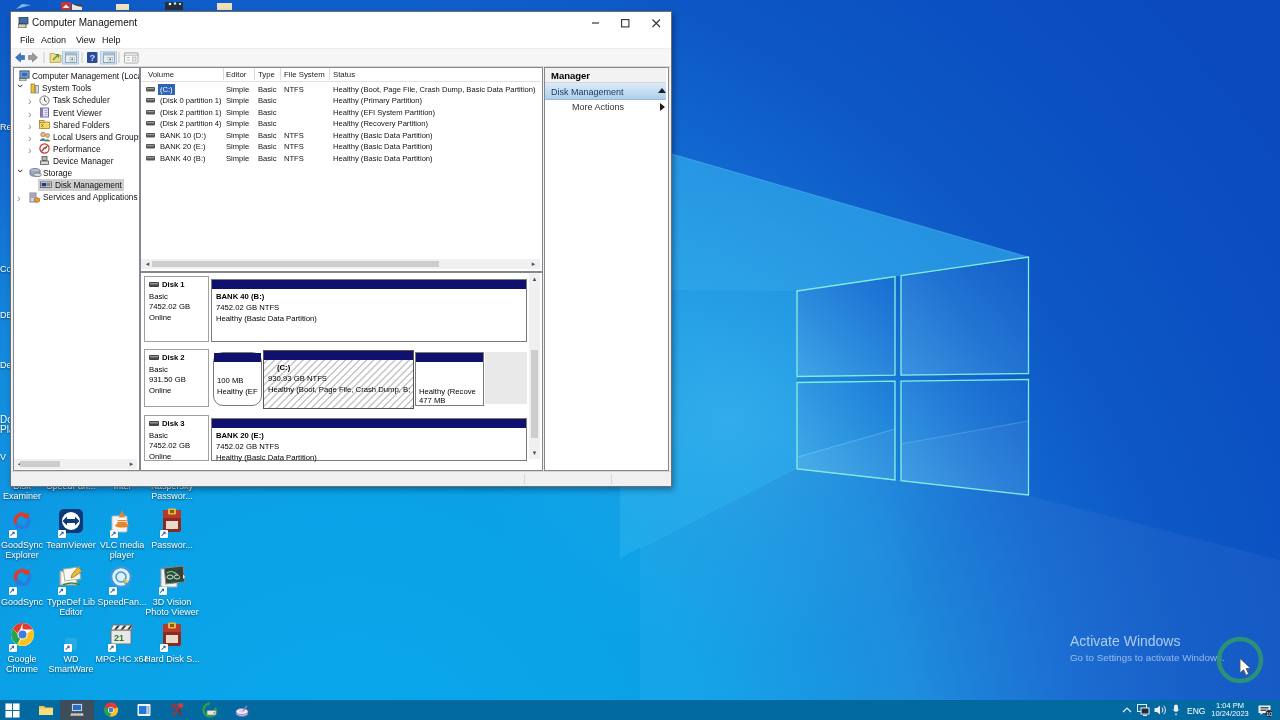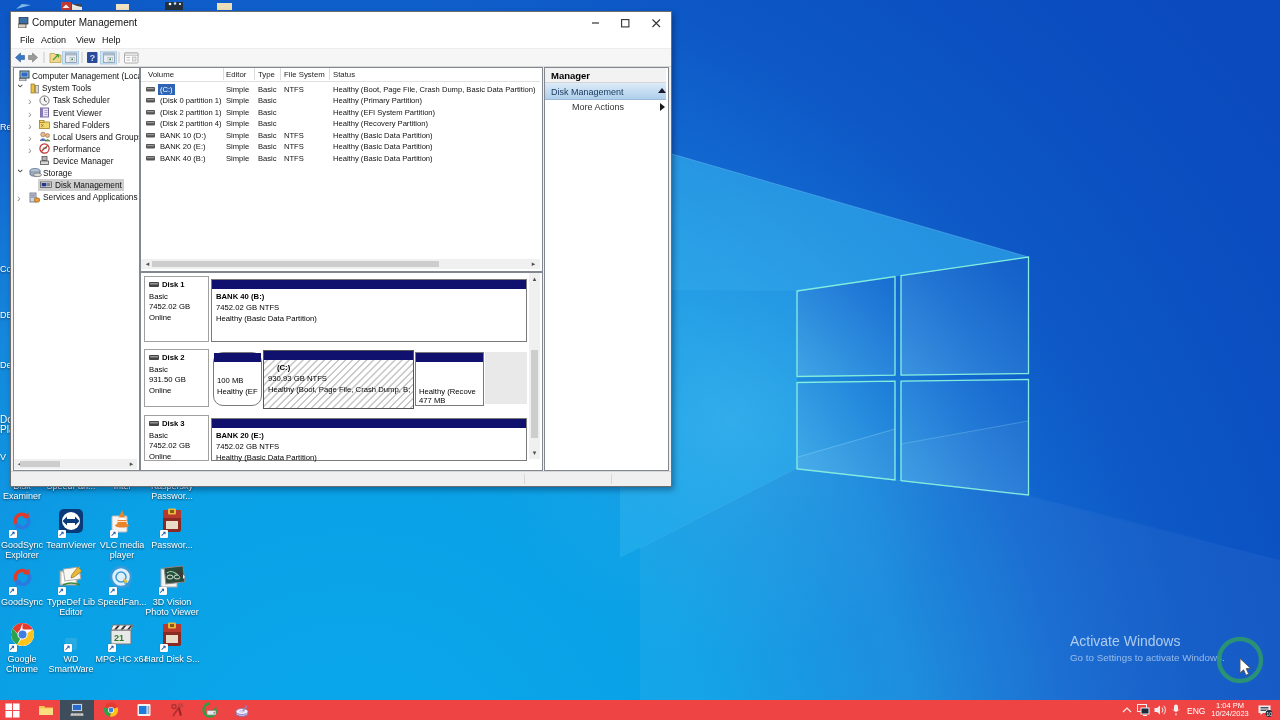--- a/index.html
+++ b/index.html
@@ -38,21 +38,21 @@
   
   .sbtrack{position:absolute;background:#f0f0f0;}
   .sbthumb{position:absolute;background:#cdcdcd;}
   .sbarrow{position:absolute;color:#505050;font-size:7px;line-height:10px;text-align:center;}
   
   .dlabel{position:absolute;background:#fff;border:1px solid #a0a0a0;font-size:7.7px;}
   .dpart{position:absolute;background:#fff;border:1px solid #7a7a7a;}
   .dbar{position:absolute;left:0;top:0;width:100%;height:9px;background:#10106e;}
   .ptxt{position:absolute;font-size:7.7px;line-height:10.5px;white-space:nowrap;overflow:hidden;}
   
-  #taskbar{position:absolute;left:0;top:700px;width:1280px;height:20px;background:#ef4444;}
+  #taskbar{position:absolute;left:0;top:700px;width:1280px;height:20px;background:#0369a1;}
   .tbi{position:absolute;top:2px;width:16px;height:16px;}
   #tray{position:absolute;right:0;top:0;height:20px;color:#fff;}
   
   #activate{position:absolute;left:1070px;top:633px;color:rgba(222,235,248,.75);}
   #activate .l1{font-size:14px;}
   #activate .l2{font-size:9.8px;margin-top:3px;color:rgba(222,235,248,.62);}
 </style>
 </head>
 <body>
 <div id="screen">

